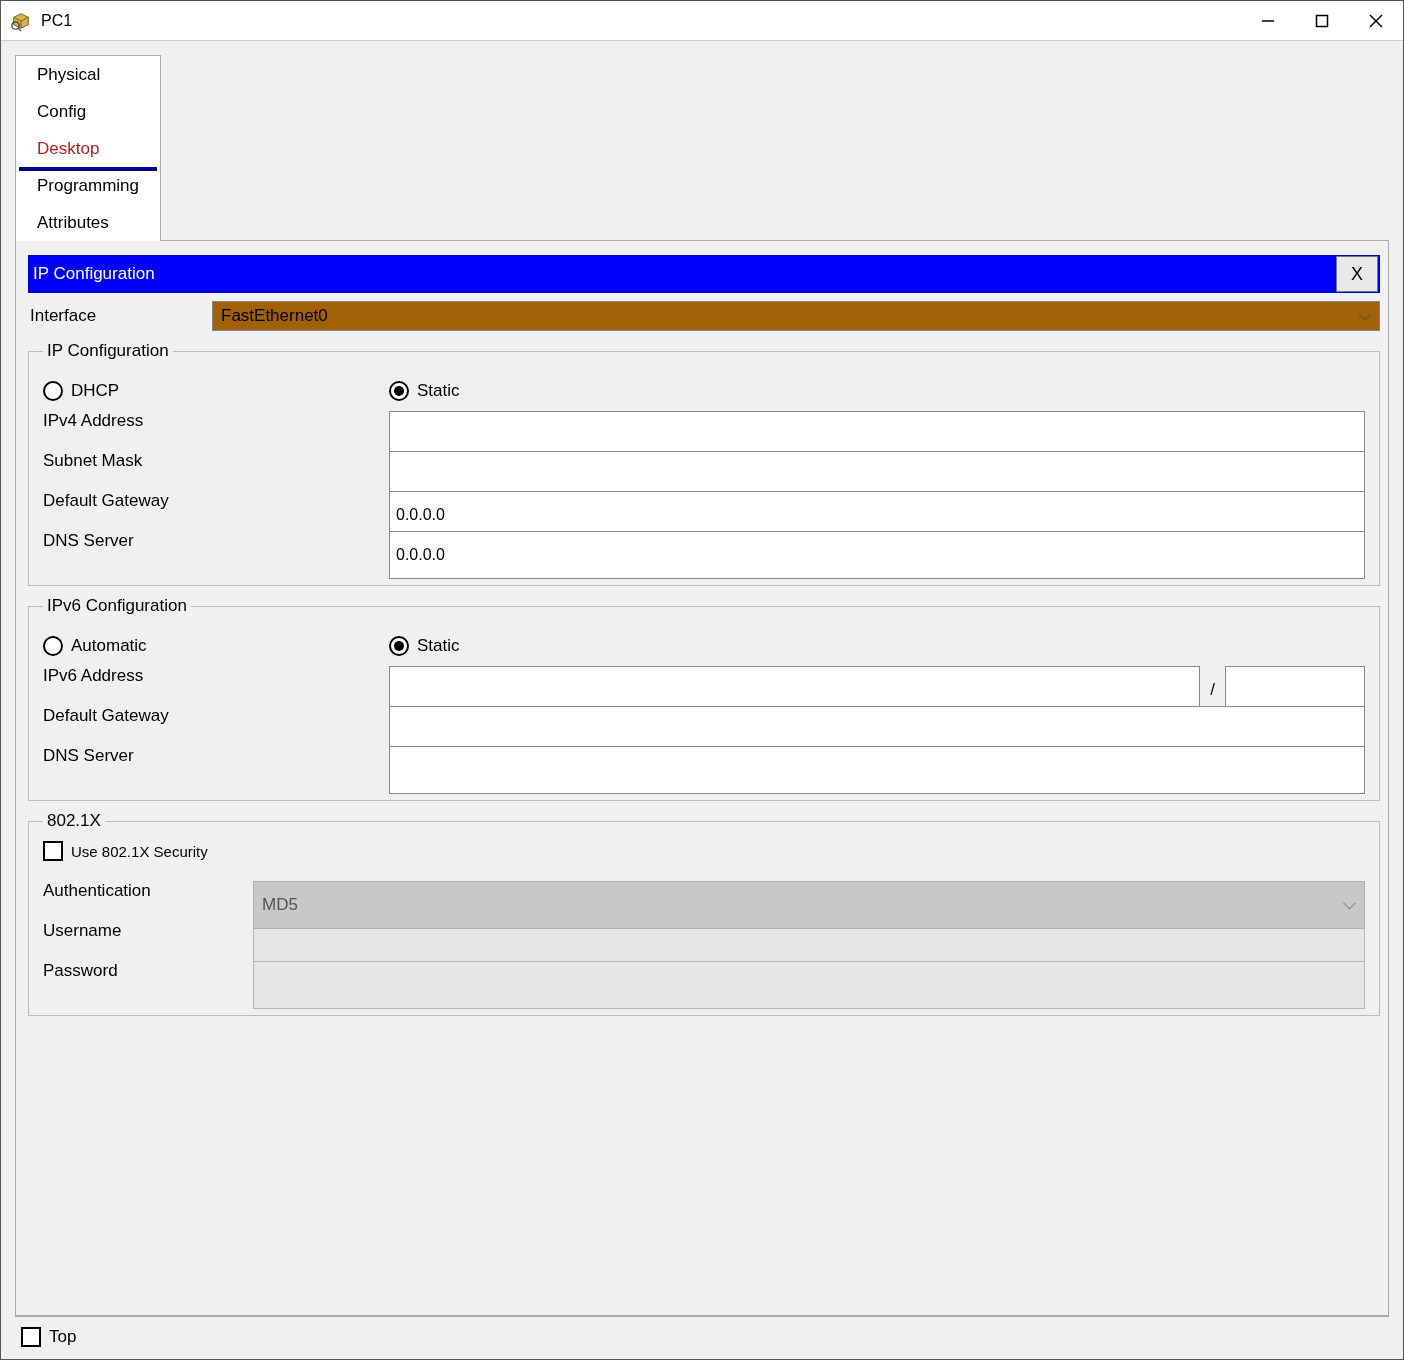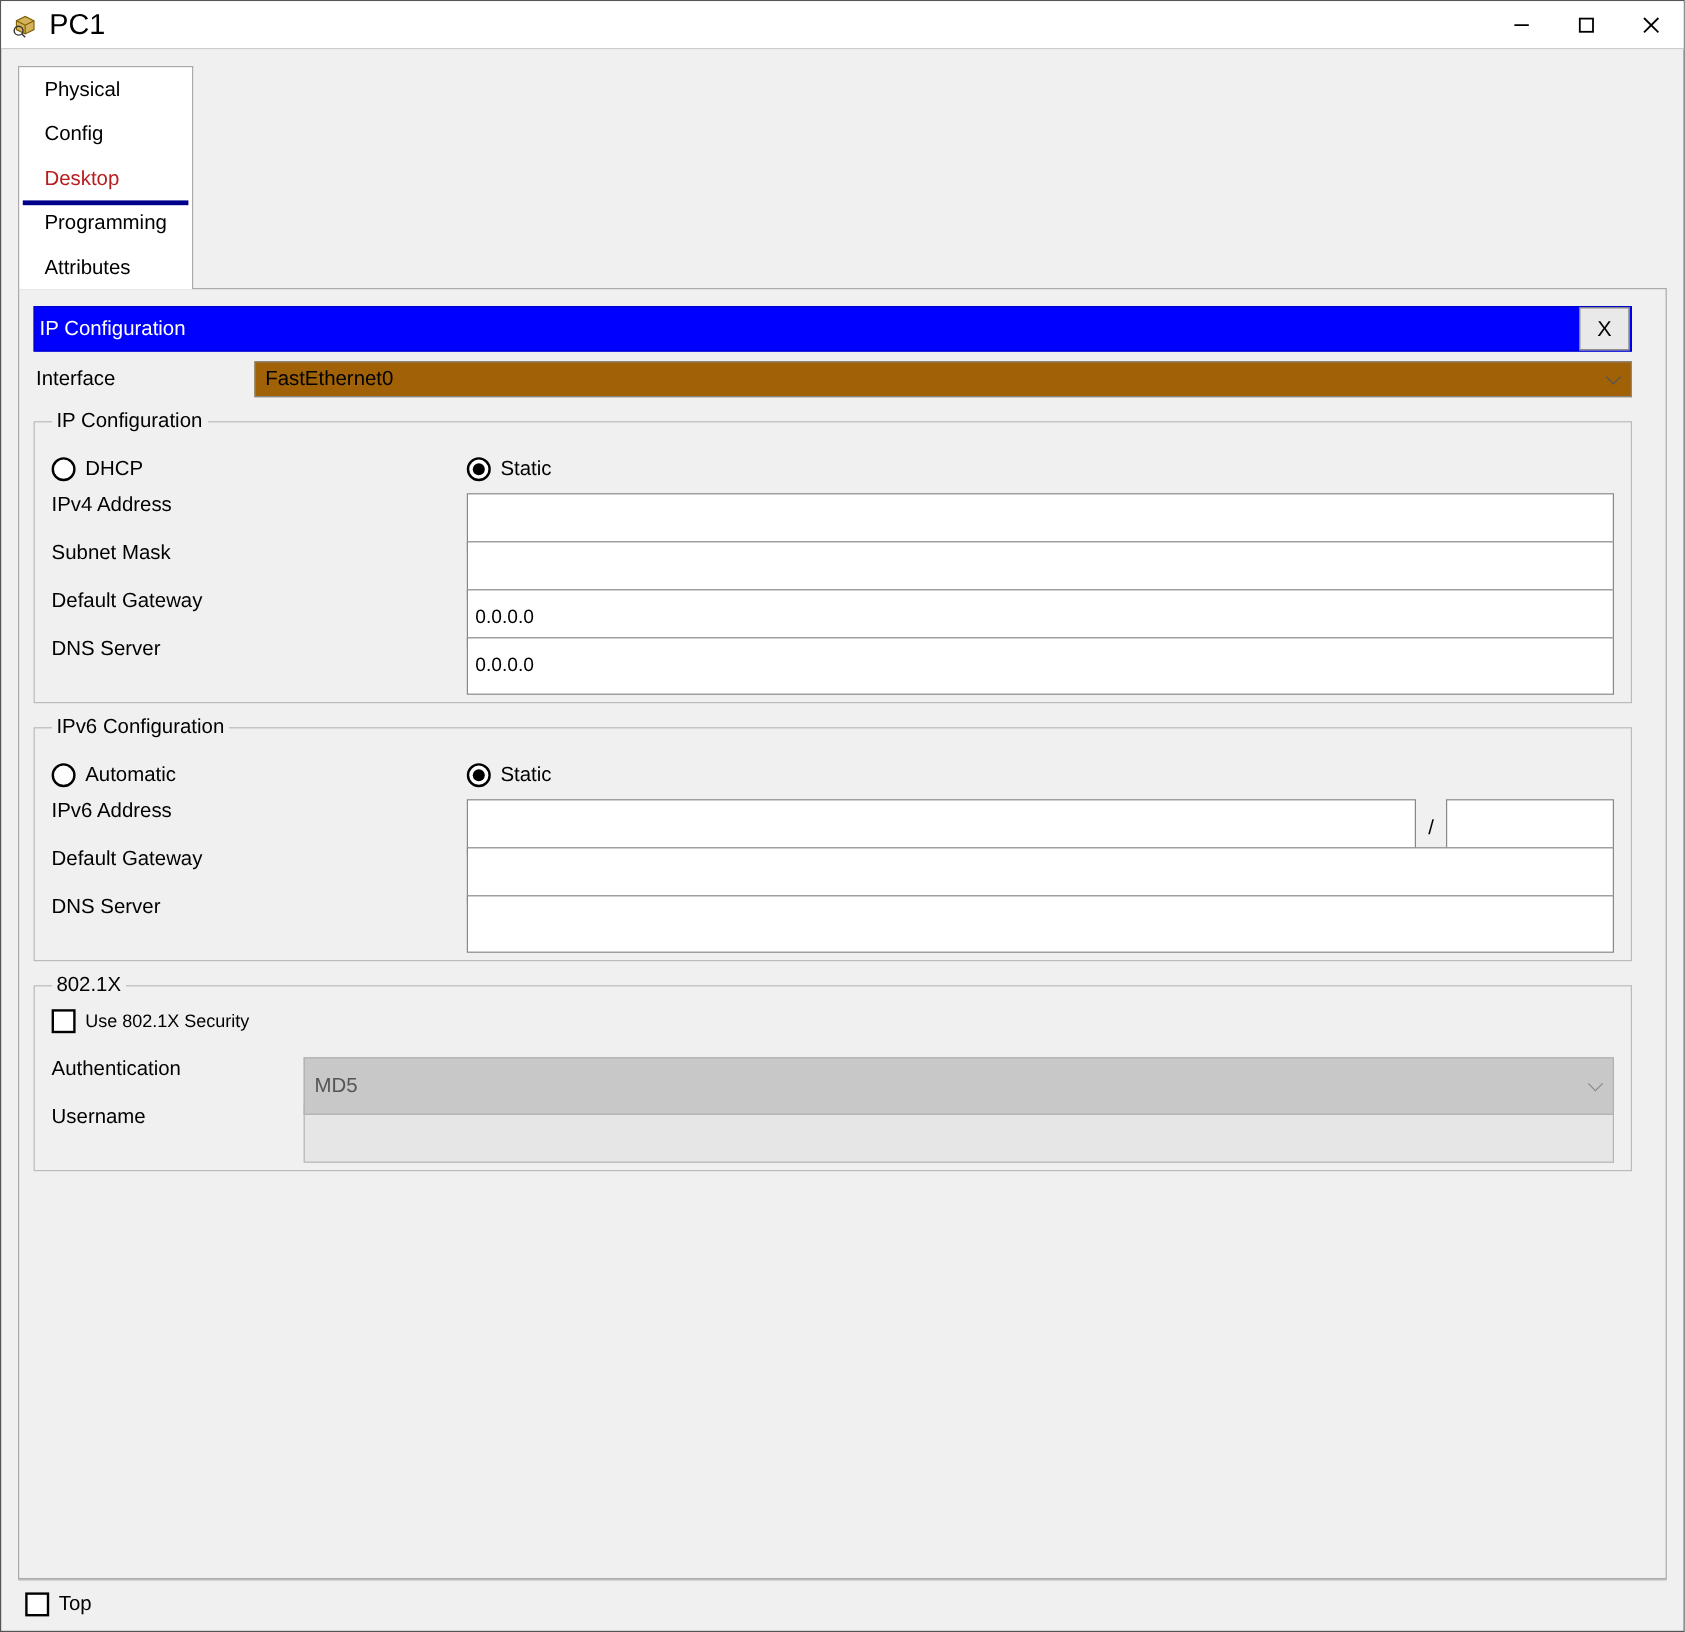--- a/index.html
+++ b/index.html
@@ -25,21 +25,21 @@
     align-items: center;
     padding: 0 0 0 8px;
     border-bottom: 1px solid #ccc;
   }
   .titlebar .icon-box {
     width: 24px; height: 24px;
     margin-right: 8px;
     display: flex; align-items: center; justify-content: center;
   }
   .titlebar .title {
-    font-size: 24px;
+    font-size: 16px;
     flex: 1;
   }
   .win-btn {
     width: 54px;
     height: 40px;
     display: flex;
     align-items: center;
     justify-content: center;
     font-size: 14px;
   }
@@ -79,21 +79,21 @@
     background: #fff;
     border: 1px solid #aaa;
     border-bottom: none;
     flex-direction: column;
   }
   .panel {
     flex: 1;
     border: 1px solid #aaa;
     background: #f0f0f0;
     margin-top: -1px;
-    padding: 14px 28px 12px 12px;
+    padding: 14px 8px 12px 12px;
     display: flex;
     flex-direction: column;
     position: relative;
   }
   .blue-header {
     height: 38px;
     background: #0000ff;
     border: 1px solid #0000cc;
     display: flex;
     align-items: center;
@@ -413,20 +413,26 @@
               <span>MD5</span>
             </div>
           </div>
         </div>
         <div class="row auth-row">
           <div class="label-col">Username</div>
           <div class="field-col">
               <div class="text-input disabled"></div>
             </div>
         </div>
+        <div class="row auth-row">
+          <div class="label-col">Password</div>
+          <div class="field-col">
+              <div class="text-input disabled"></div>
+            </div>
+        </div>
       </fieldset>
 
     </div>
 
     <div class="bottom-bar">
       <div style="display:flex;align-items:center">
         <span class="checkbox"></span>
         <span>Top</span>
       </div>
     </div>

